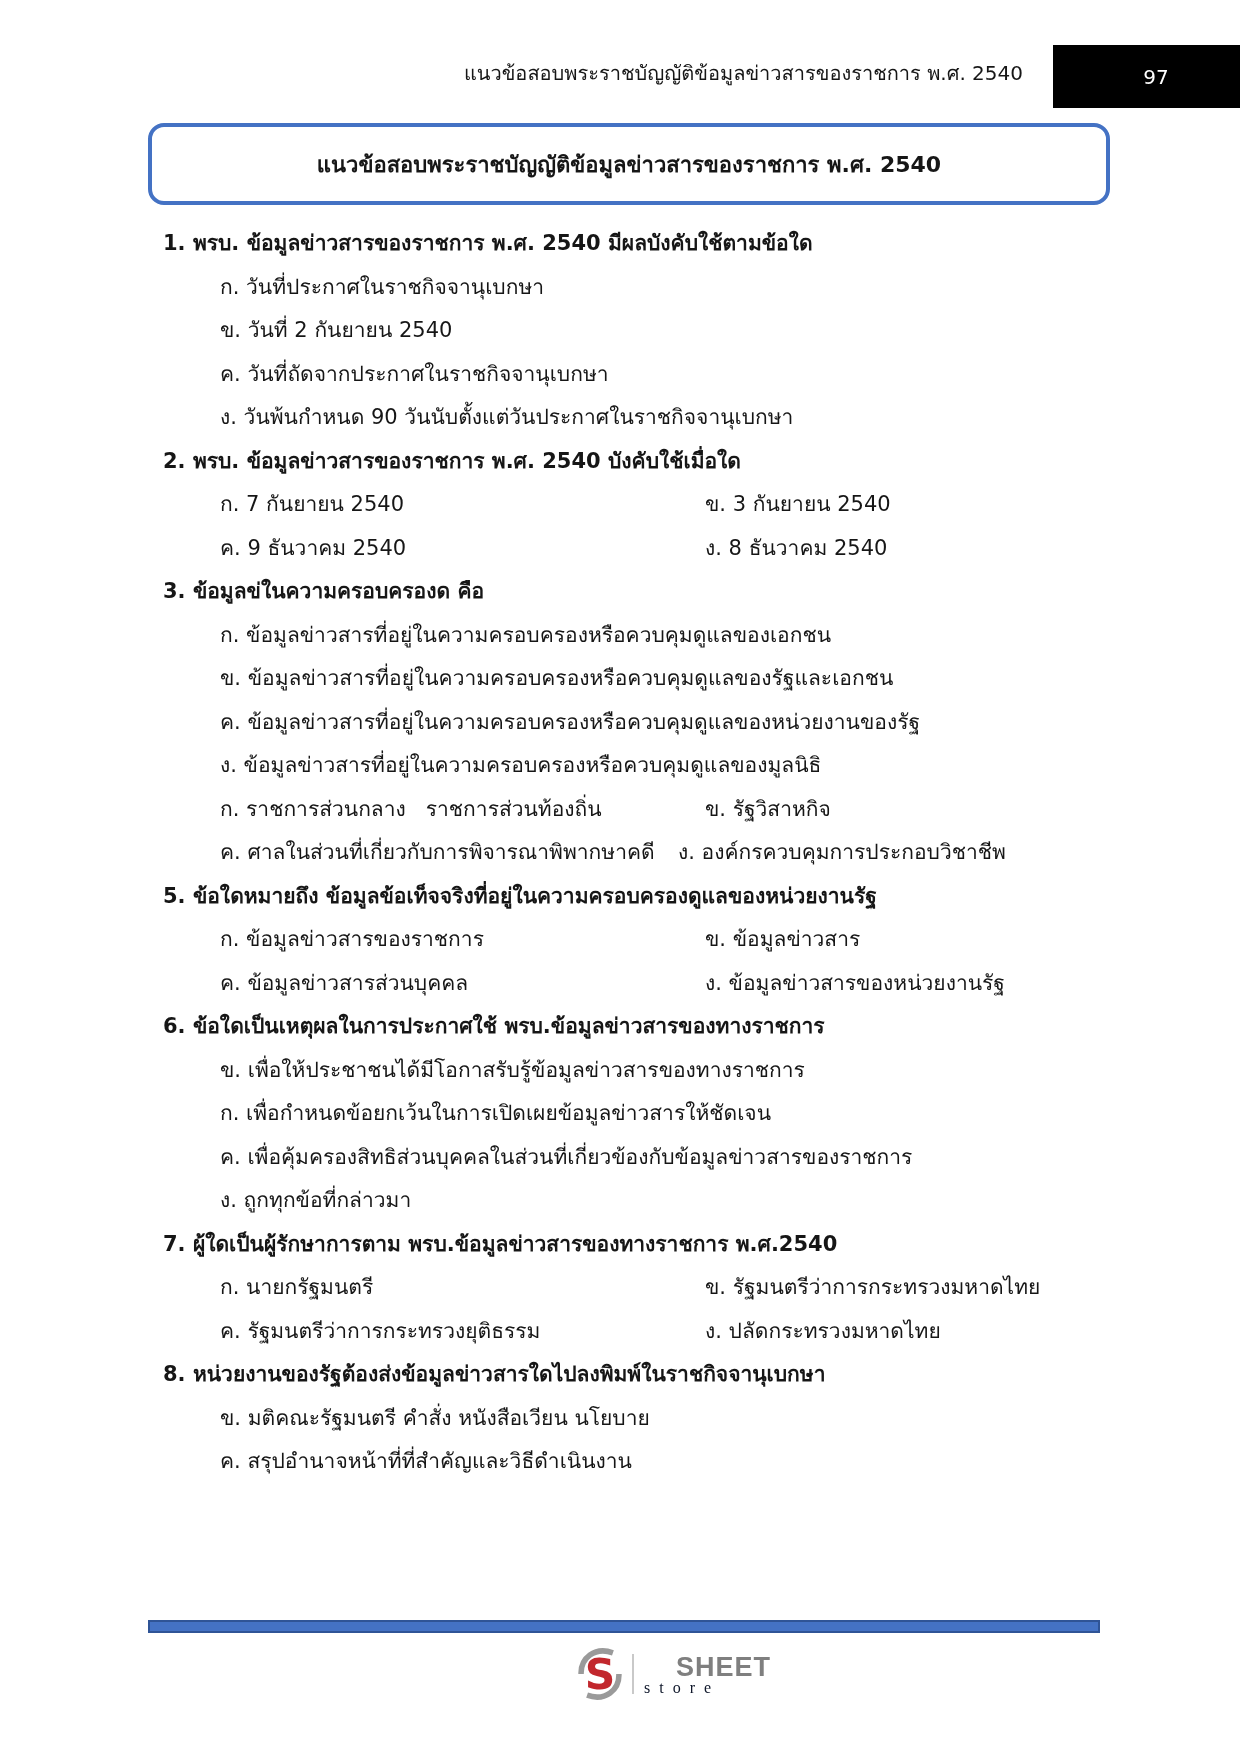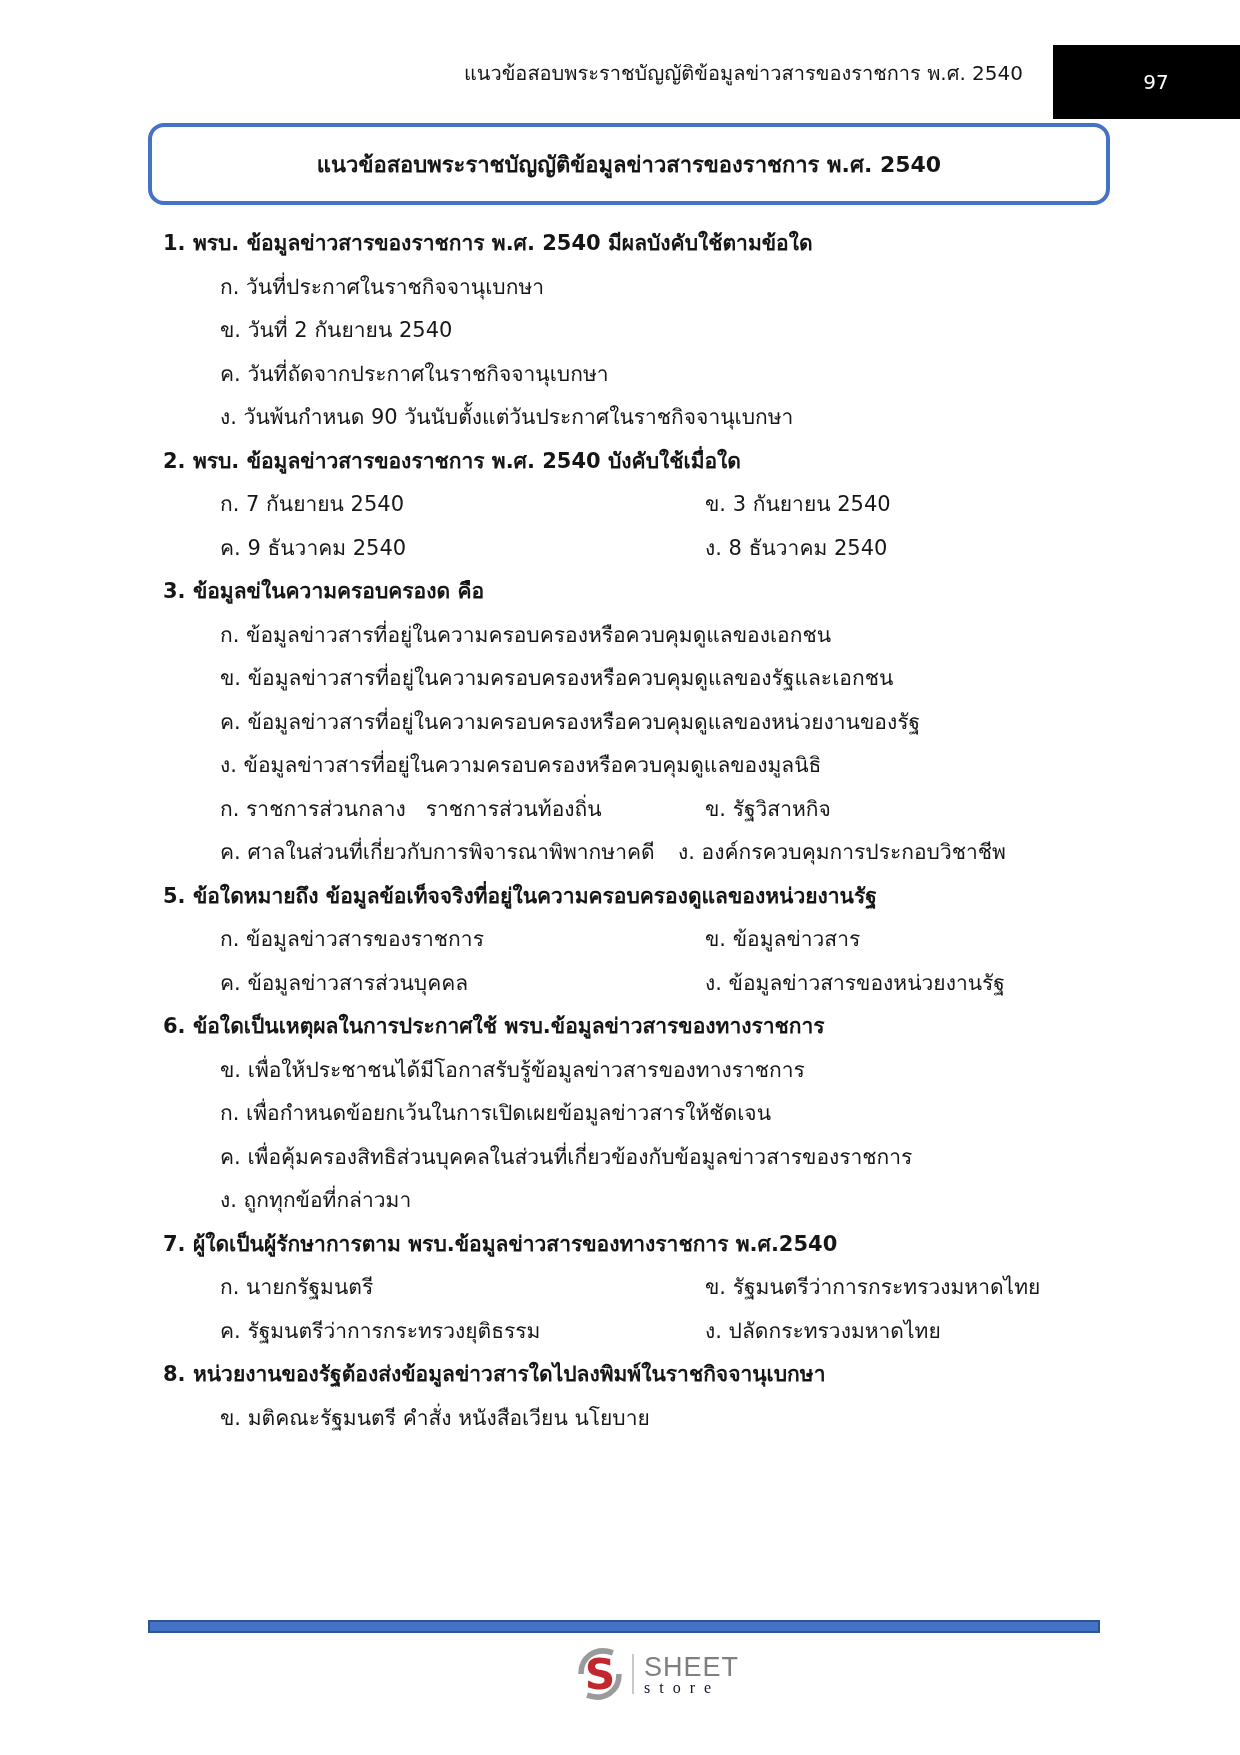--- a/index.html
+++ b/index.html
@@ -13,21 +13,21 @@
     overflow:hidden;
     border-radius:11px;
   }
   .running-header {
     position:absolute; top:57px; left:0; width:1023px;
     text-align:right;
     font-size:20px;
     white-space:nowrap;
   }
   .page-num-box {
-    position:absolute; top:45px; left:1053px; width:187px; height:74px;
+    position:absolute; top:45px; left:1053px; width:187px; height:63px;
     background:#000000; color:#ffffff;
     display:flex; align-items:center; justify-content:center;
     font-size:20px;
     padding-left:19px;
   }
   .title-box {
     position:absolute; top:123px; left:148px; width:962px; height:82px;
     border:4px solid #4472C4; border-radius:16px;
     display:flex; align-items:center; justify-content:center;
     font-weight:bold; font-size:22px;
@@ -49,22 +49,22 @@
   }
   .logo {
     position:absolute; left:576px; top:1648px;
     display:flex; align-items:center;
   }
   .logo-icon { width:48px; height:52px; }
   .logo-divider { width:2px; height:40px; background:#c9c9c9; margin:0 10px 0 8px; }
   .logo-text { display:flex; flex-direction:column; }
   .brand {
     font-family:"Liberation Sans", sans-serif;
-    font-weight:normal; font-size:27px; line-height:26px;
-    color:#7f7f7f; letter-spacing:1px;
+    font-weight:bold; font-size:27px; line-height:26px;
+    color:#7f7f7f; letter-spacing:1px;margin-left:32px;
   }
   .brand-sub {
     font-family:Liberation Serif, serif;
     font-size:16px; line-height:15px;
     color:#0f172a; letter-spacing:9px;
   }
 </style>
 </head>
 <body>
 
@@ -109,20 +109,21 @@
     <div class="opt-line">ก. เพื่อกำหนดข้อยกเว้นในการเปิดเผยข้อมูลข่าวสารให้ชัดเจน</div>
     <div class="opt-line">ค. เพื่อคุ้มครองสิทธิส่วนบุคคลในส่วนที่เกี่ยวข้องกับข้อมูลข่าวสารของราชการ</div>
     <div class="opt-line">ง. ถูกทุกข้อที่กล่าวมา</div>
 
     <div class="qhead"><span>7.</span> <span>ผู้ใดเป็นผู้รักษาการตาม พรบ.ข้อมูลข่าวสารของทางราชการ พ.ศ.2540</span></div>
     <div class="opt-row"><span class="cell1">ก. นายกรัฐมนตรี</span><span>ข. รัฐมนตรีว่าการกระทรวงมหาดไทย</span></div>
     <div class="opt-row"><span class="cell1">ค. รัฐมนตรีว่าการกระทรวงยุติธรรม</span><span>ง. ปลัดกระทรวงมหาดไทย</span></div>
 
     <div class="qhead"><span>8.</span> <span>หน่วยงานของรัฐต้องส่งข้อมูลข่าวสารใดไปลงพิมพ์ในราชกิจจานุเบกษา</span></div>
     <div class="opt-line">ข. มติคณะรัฐมนตรี คำสั่ง หนังสือเวียน นโยบาย</div>
+    <div class="opt-line">ค. สรุปอำนาจหน้าที่ที่สำคัญและวิธีดำเนินงาน</div>
 
   </div>
 
   <div class="footer-bar"></div>
 
   <div class="logo">
     <span class="logo-icon">
       <svg width="48" height="52" viewBox="0 0 52 56" xmlns="http://www.w3.org/2000/svg">
         <path d="M40 5 C20 -2 5 11 5.5 28" stroke="#9a9a9a" stroke-width="6" fill="none"></path>
         <path d="M12 51 C32 58 47 45 46.5 28" stroke="#9a9a9a" stroke-width="6" fill="none"></path>

